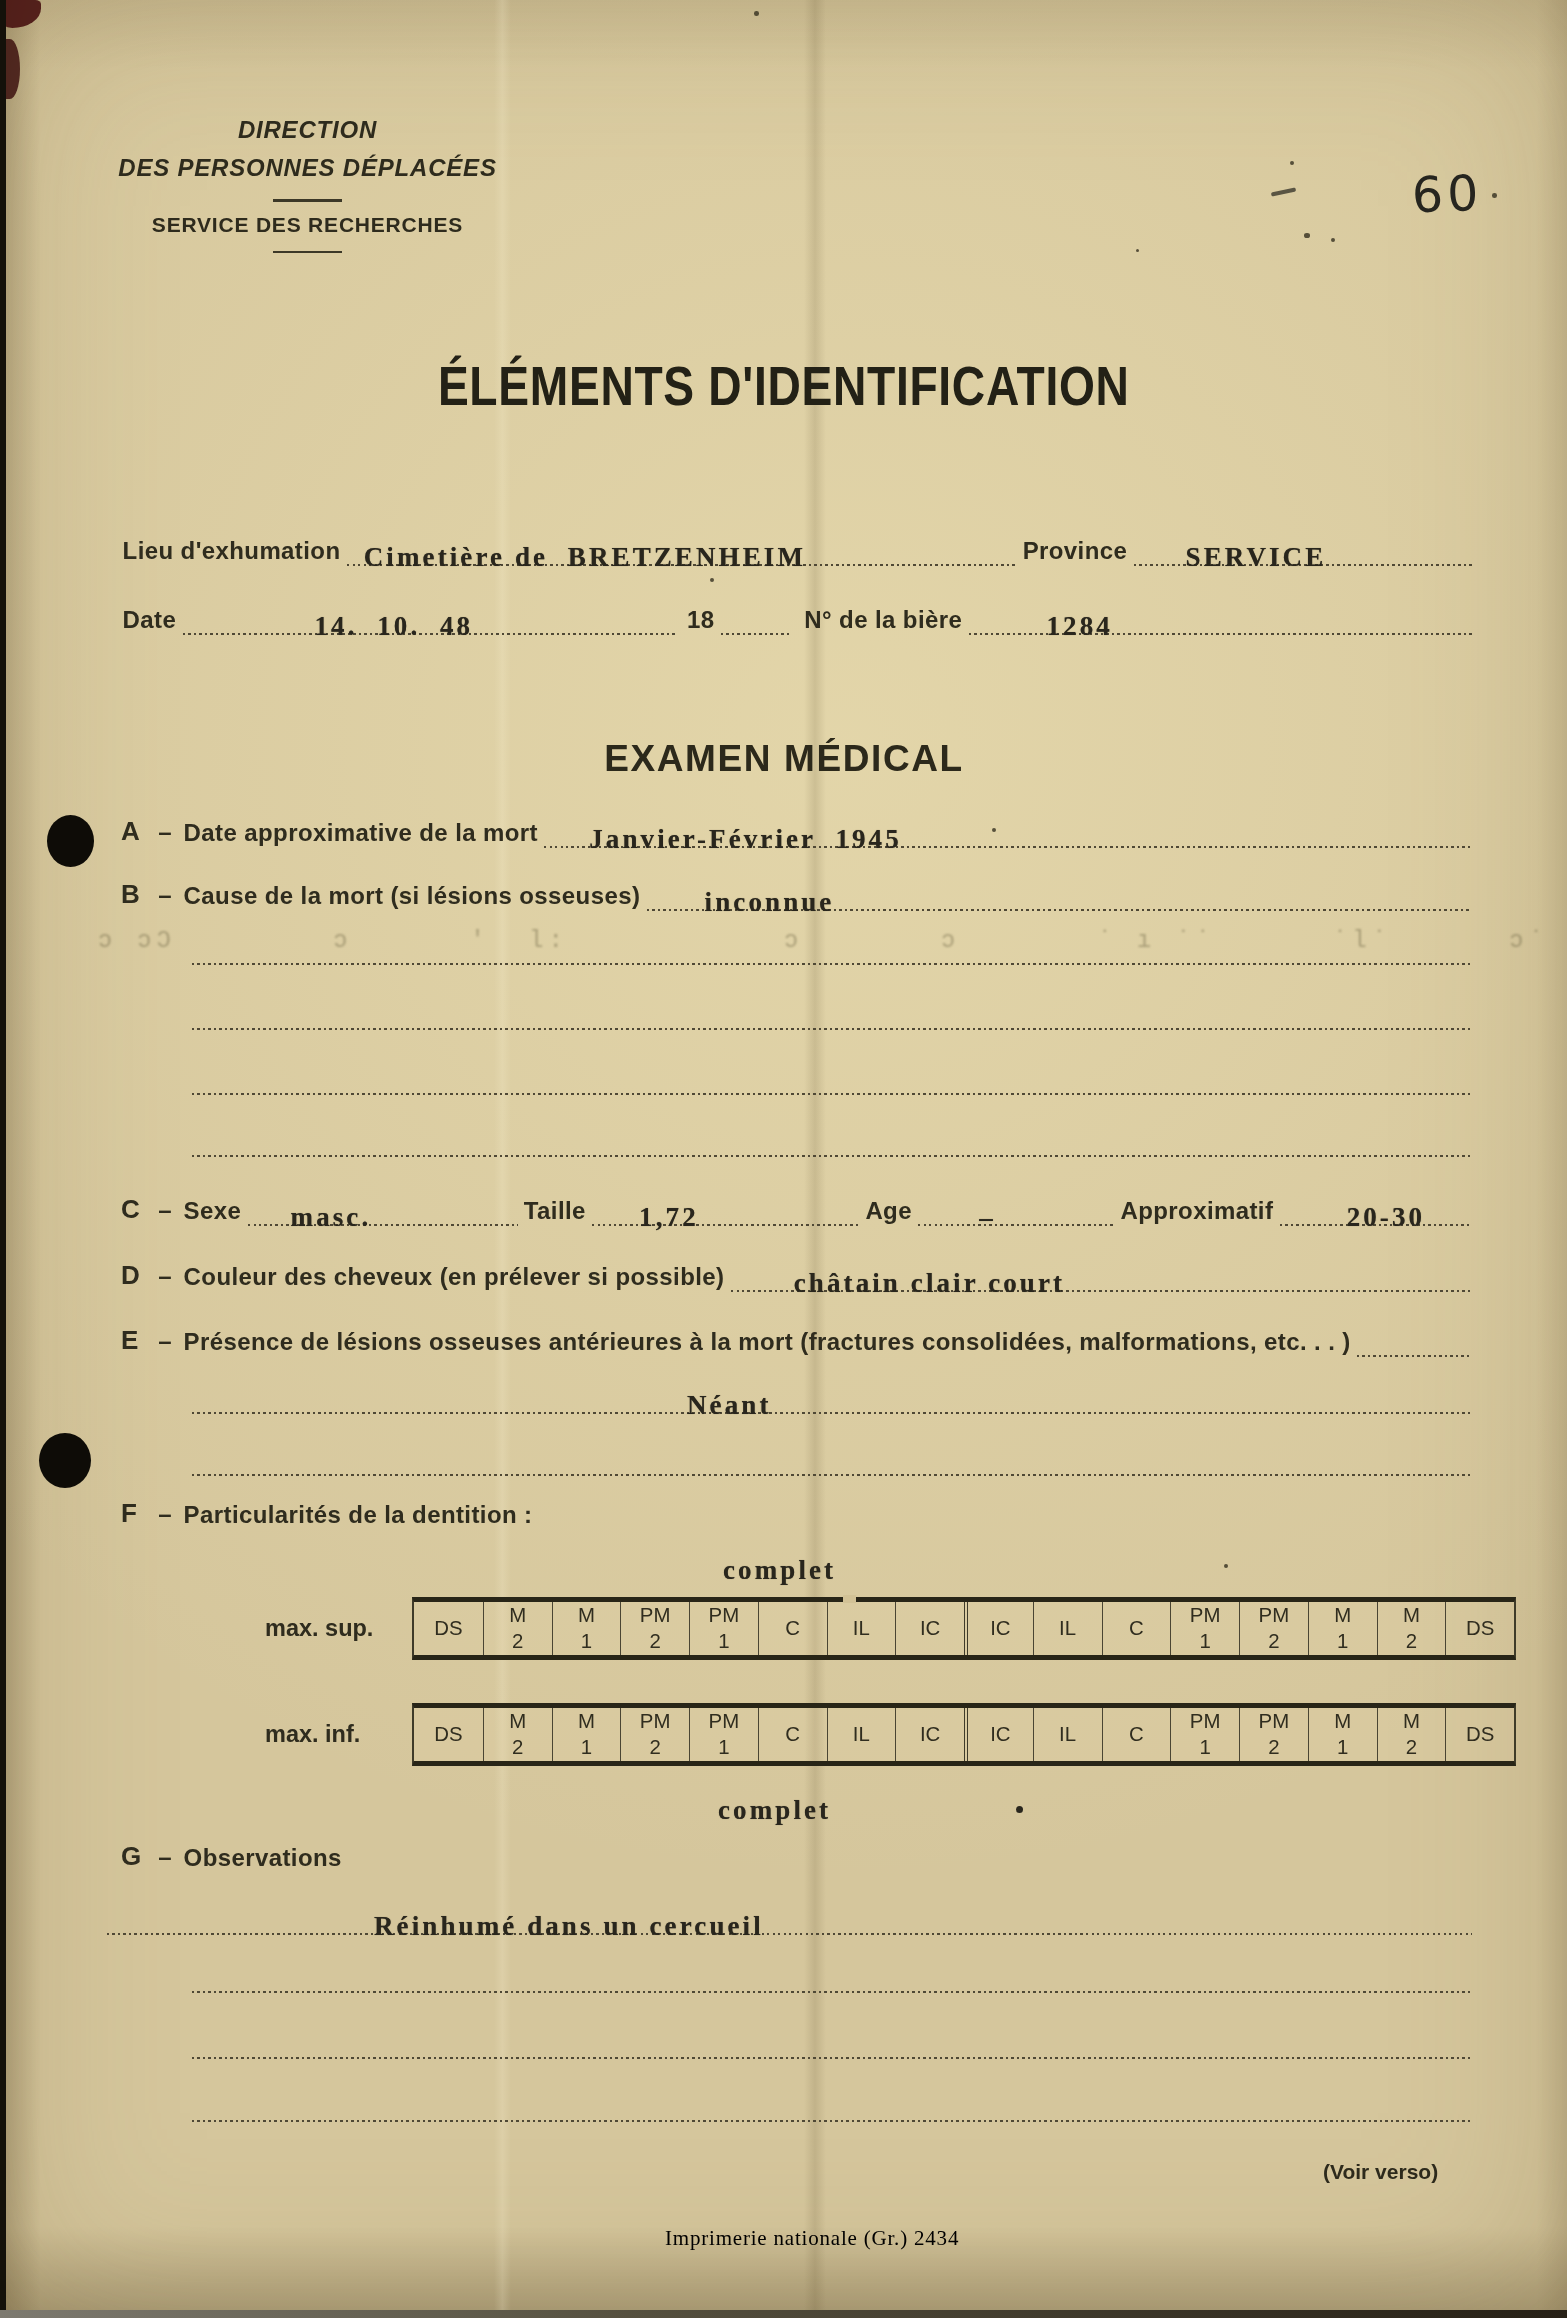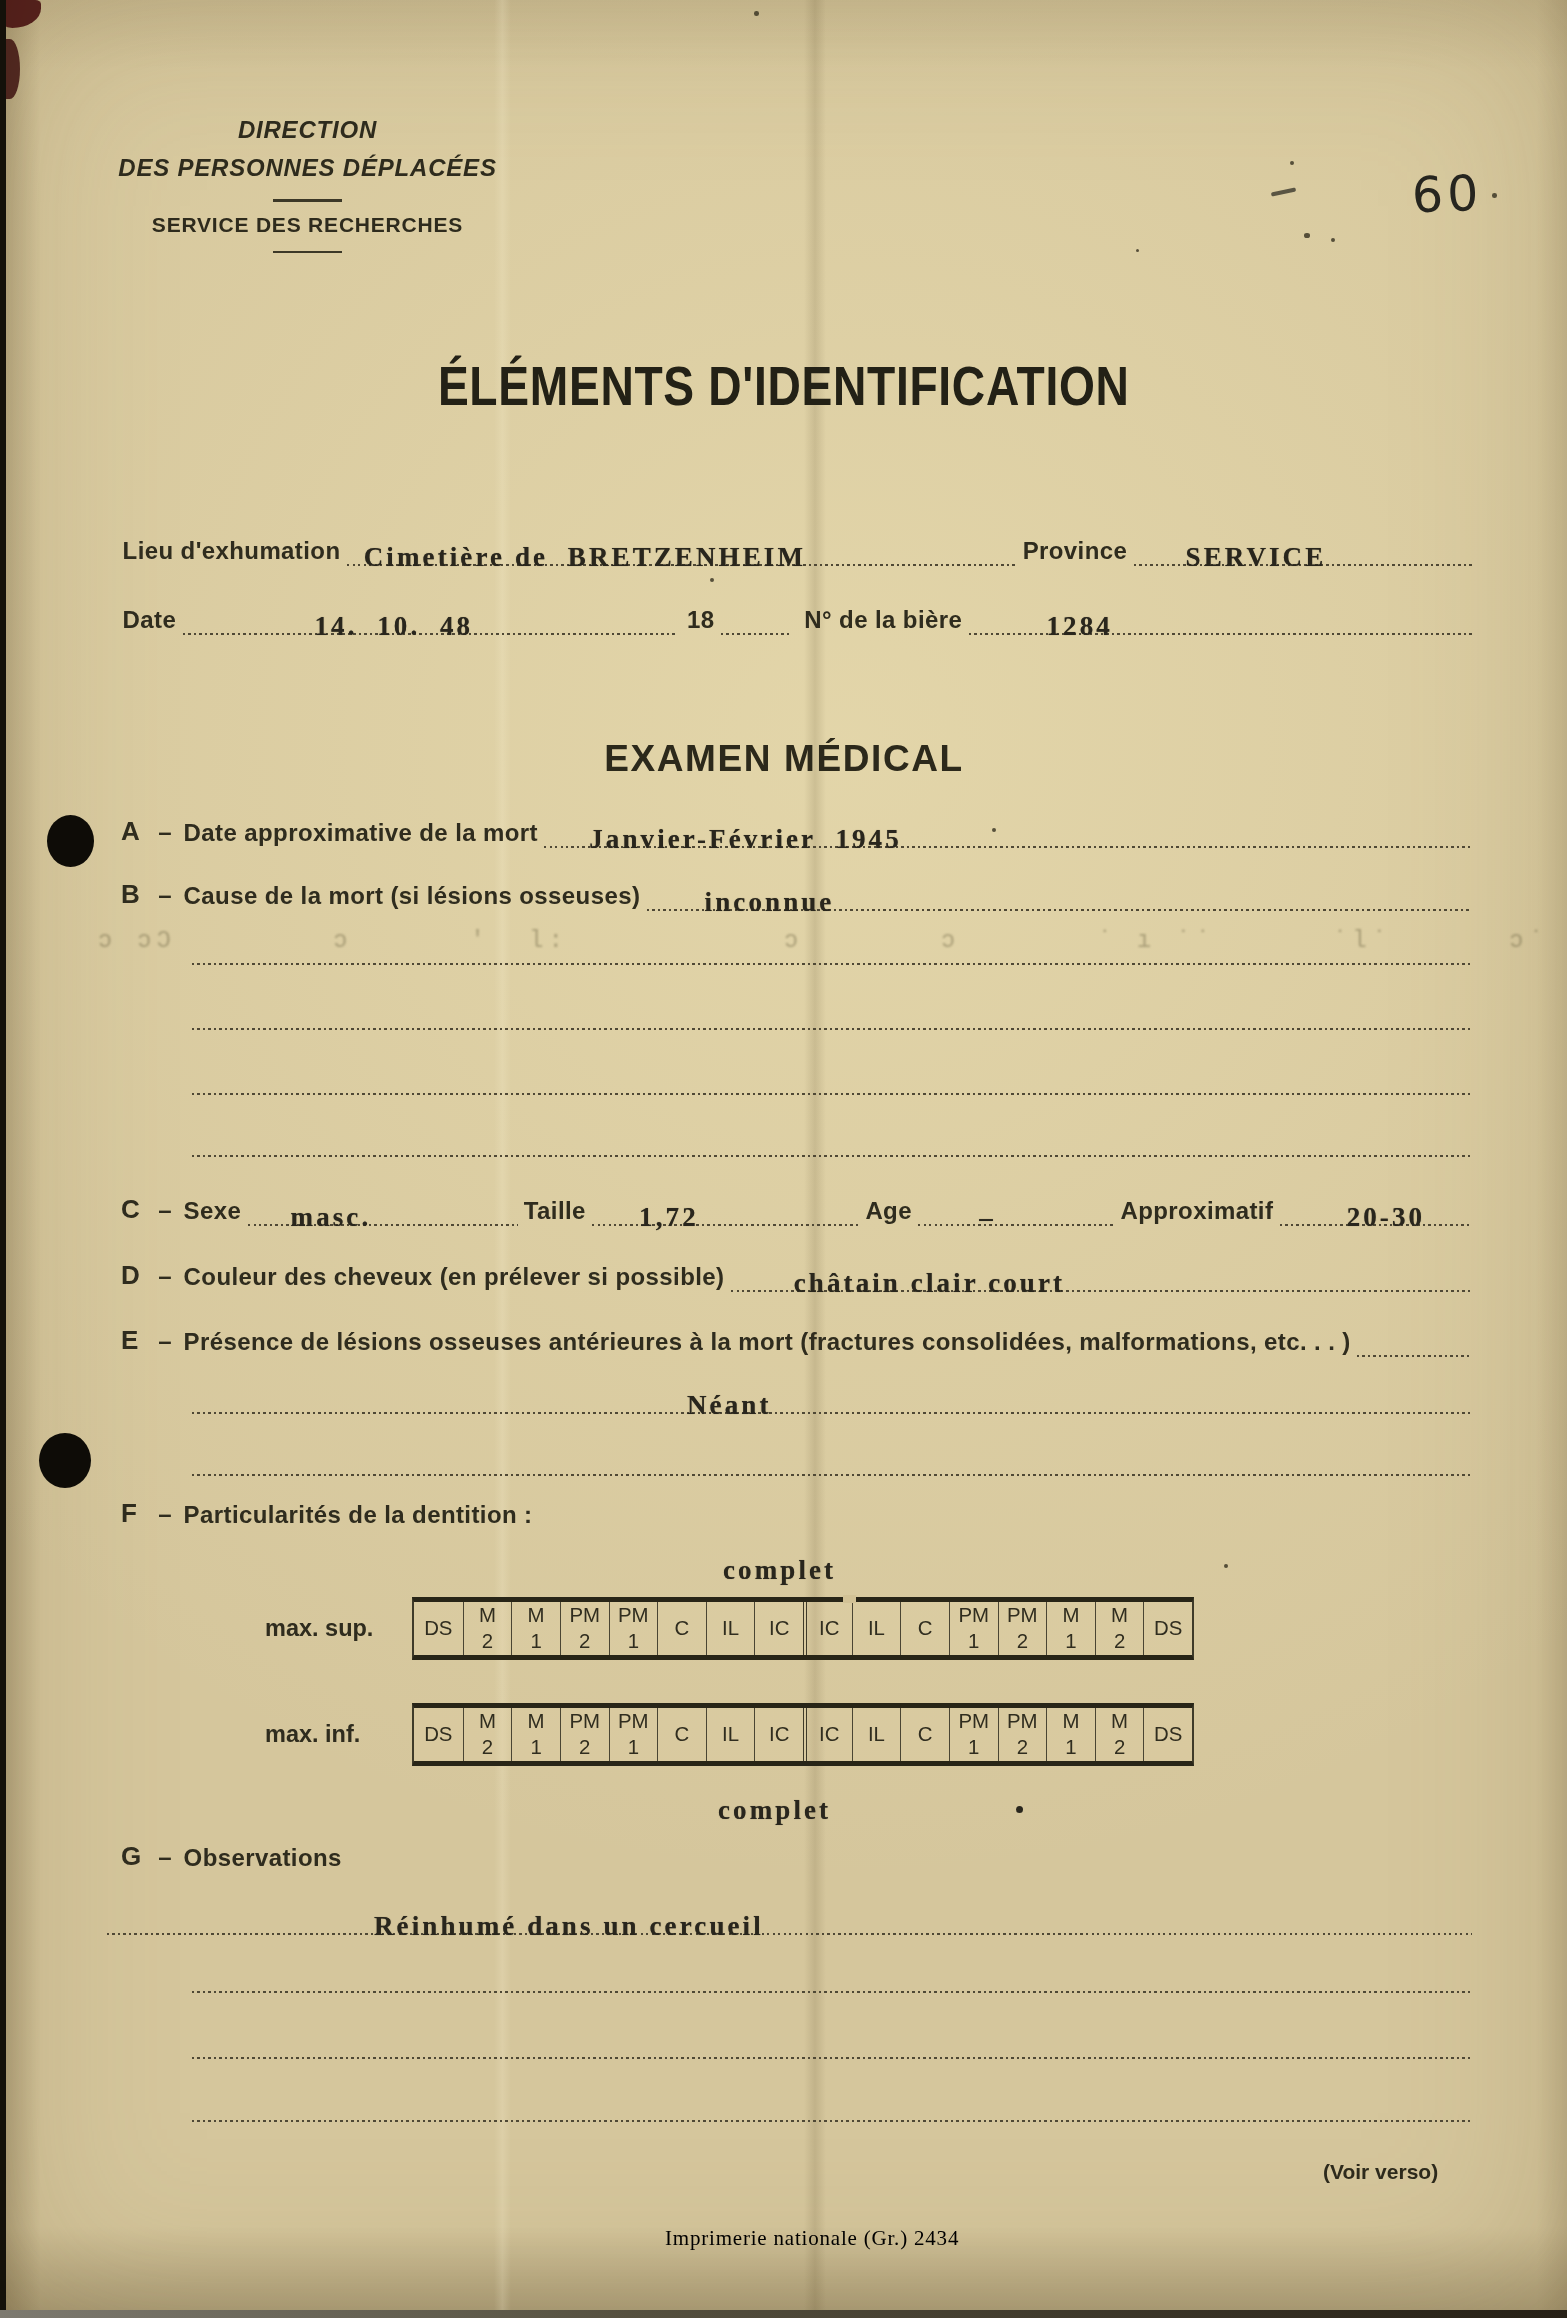--- a/index.html
+++ b/index.html
@@ -55,21 +55,21 @@
   .fill { height:36px; display:flex; align-items:flex-end; min-width:31px; }
   .fill.grow { flex:1; }
   .dots { background-image:repeating-linear-gradient(90deg, #4f4835 0 2.4px, rgba(0,0,0,0) 2.4px 5.5px); background-size:100% 2.4px; background-position:0 100%; background-repeat:no-repeat; }
   .dotline { position:absolute; left:192px; width:1280px; height:2.4px; }
 
   
   .bleed { position:absolute; left:98px; top:927px; width:1254px; font-family:"Liberation Mono", monospace; font-size:23.5px; letter-spacing:5.5px; color:rgba(95,88,58,.42); filter:blur(0.8px); white-space:pre; }
 
   
   .f-note { position:absolute; }
-  .dtable { position:absolute; left:412px; width:782px; height:63px; display:grid; grid-template-columns:repeat(16,1fr);
+  .dtable { position:absolute; left:412px; width:1104px; height:63px; display:grid; grid-template-columns:repeat(16,1fr);
     border-top:5.5px solid #282517; border-bottom:5.5px solid #282517; border-left:2.4px solid #3f3b29; border-right:2.4px solid #3f3b29; background:rgba(235,224,180,.12); }
   .dcell { border-left:1.6px solid #4a4533; display:flex; flex-direction:column; justify-content:center; align-items:center; padding:1.6px 0; font-size:20.4px; font-weight:500; color:#302d1f; line-height:1.05; }
   .dcell.two { justify-content:space-between; padding:3.1px 0 2.4px; }
   .dcell:first-child { border-left:none; }
   .dcell.mid { border-left:4.7px double #3f3b29; }
   .dlabel { position:absolute; left:265px; width:137px; height:63px; display:flex; align-items:center; font-size:23.5px; font-weight:600; color:#2f2c1e; }
   .tborder-gap { position:absolute; left:843px; top:1595px; width:12.5px; height:7.8px; background:#d2c296; }
   .ink-dot { position:absolute; left:1016px; top:1806px; width:7px; height:7px; border-radius:50%; background:#29261d; }
 
   .voir { position:absolute; left:1323px; top:2160px; font-size:21px; font-weight:700; color:#2d2a1c; }

